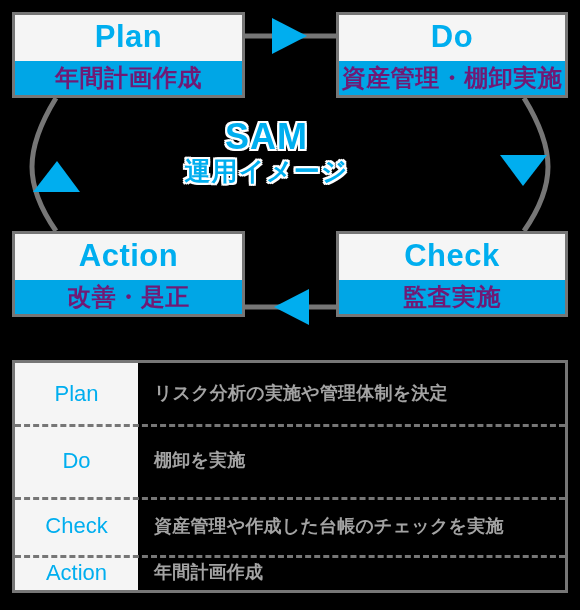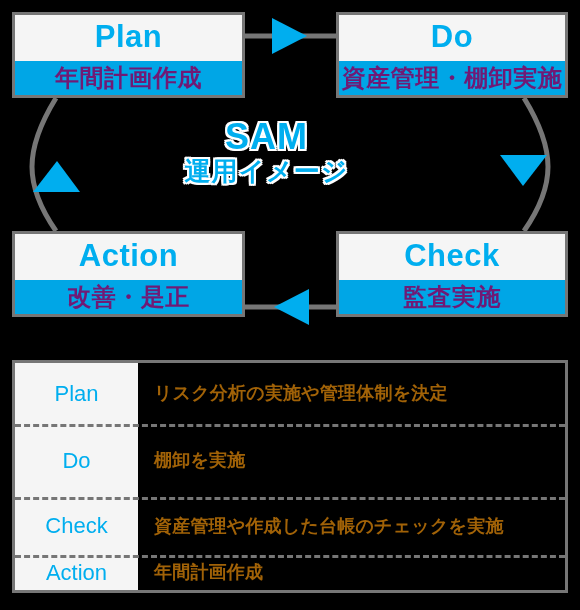--- a/index.html
+++ b/index.html
@@ -138,21 +138,21 @@
     position: relative;
     z-index: 2;
   }
   .legend-row .legend-desc {
     flex: 1 1 auto;
     display: flex;
     flex-direction: column;
     justify-content: center;
     padding-left: 16px;
     padding-right: 10px;
-    color: #a16207;
+    color: #a3a3a3;
     font-size: 18px;
     font-weight: bold;
     line-height: 1.34;
     letter-spacing: 0.2px;
   }
   .legend-divider {
     position: absolute;
     left: 0;
     width: 100%;
     height: 0;

